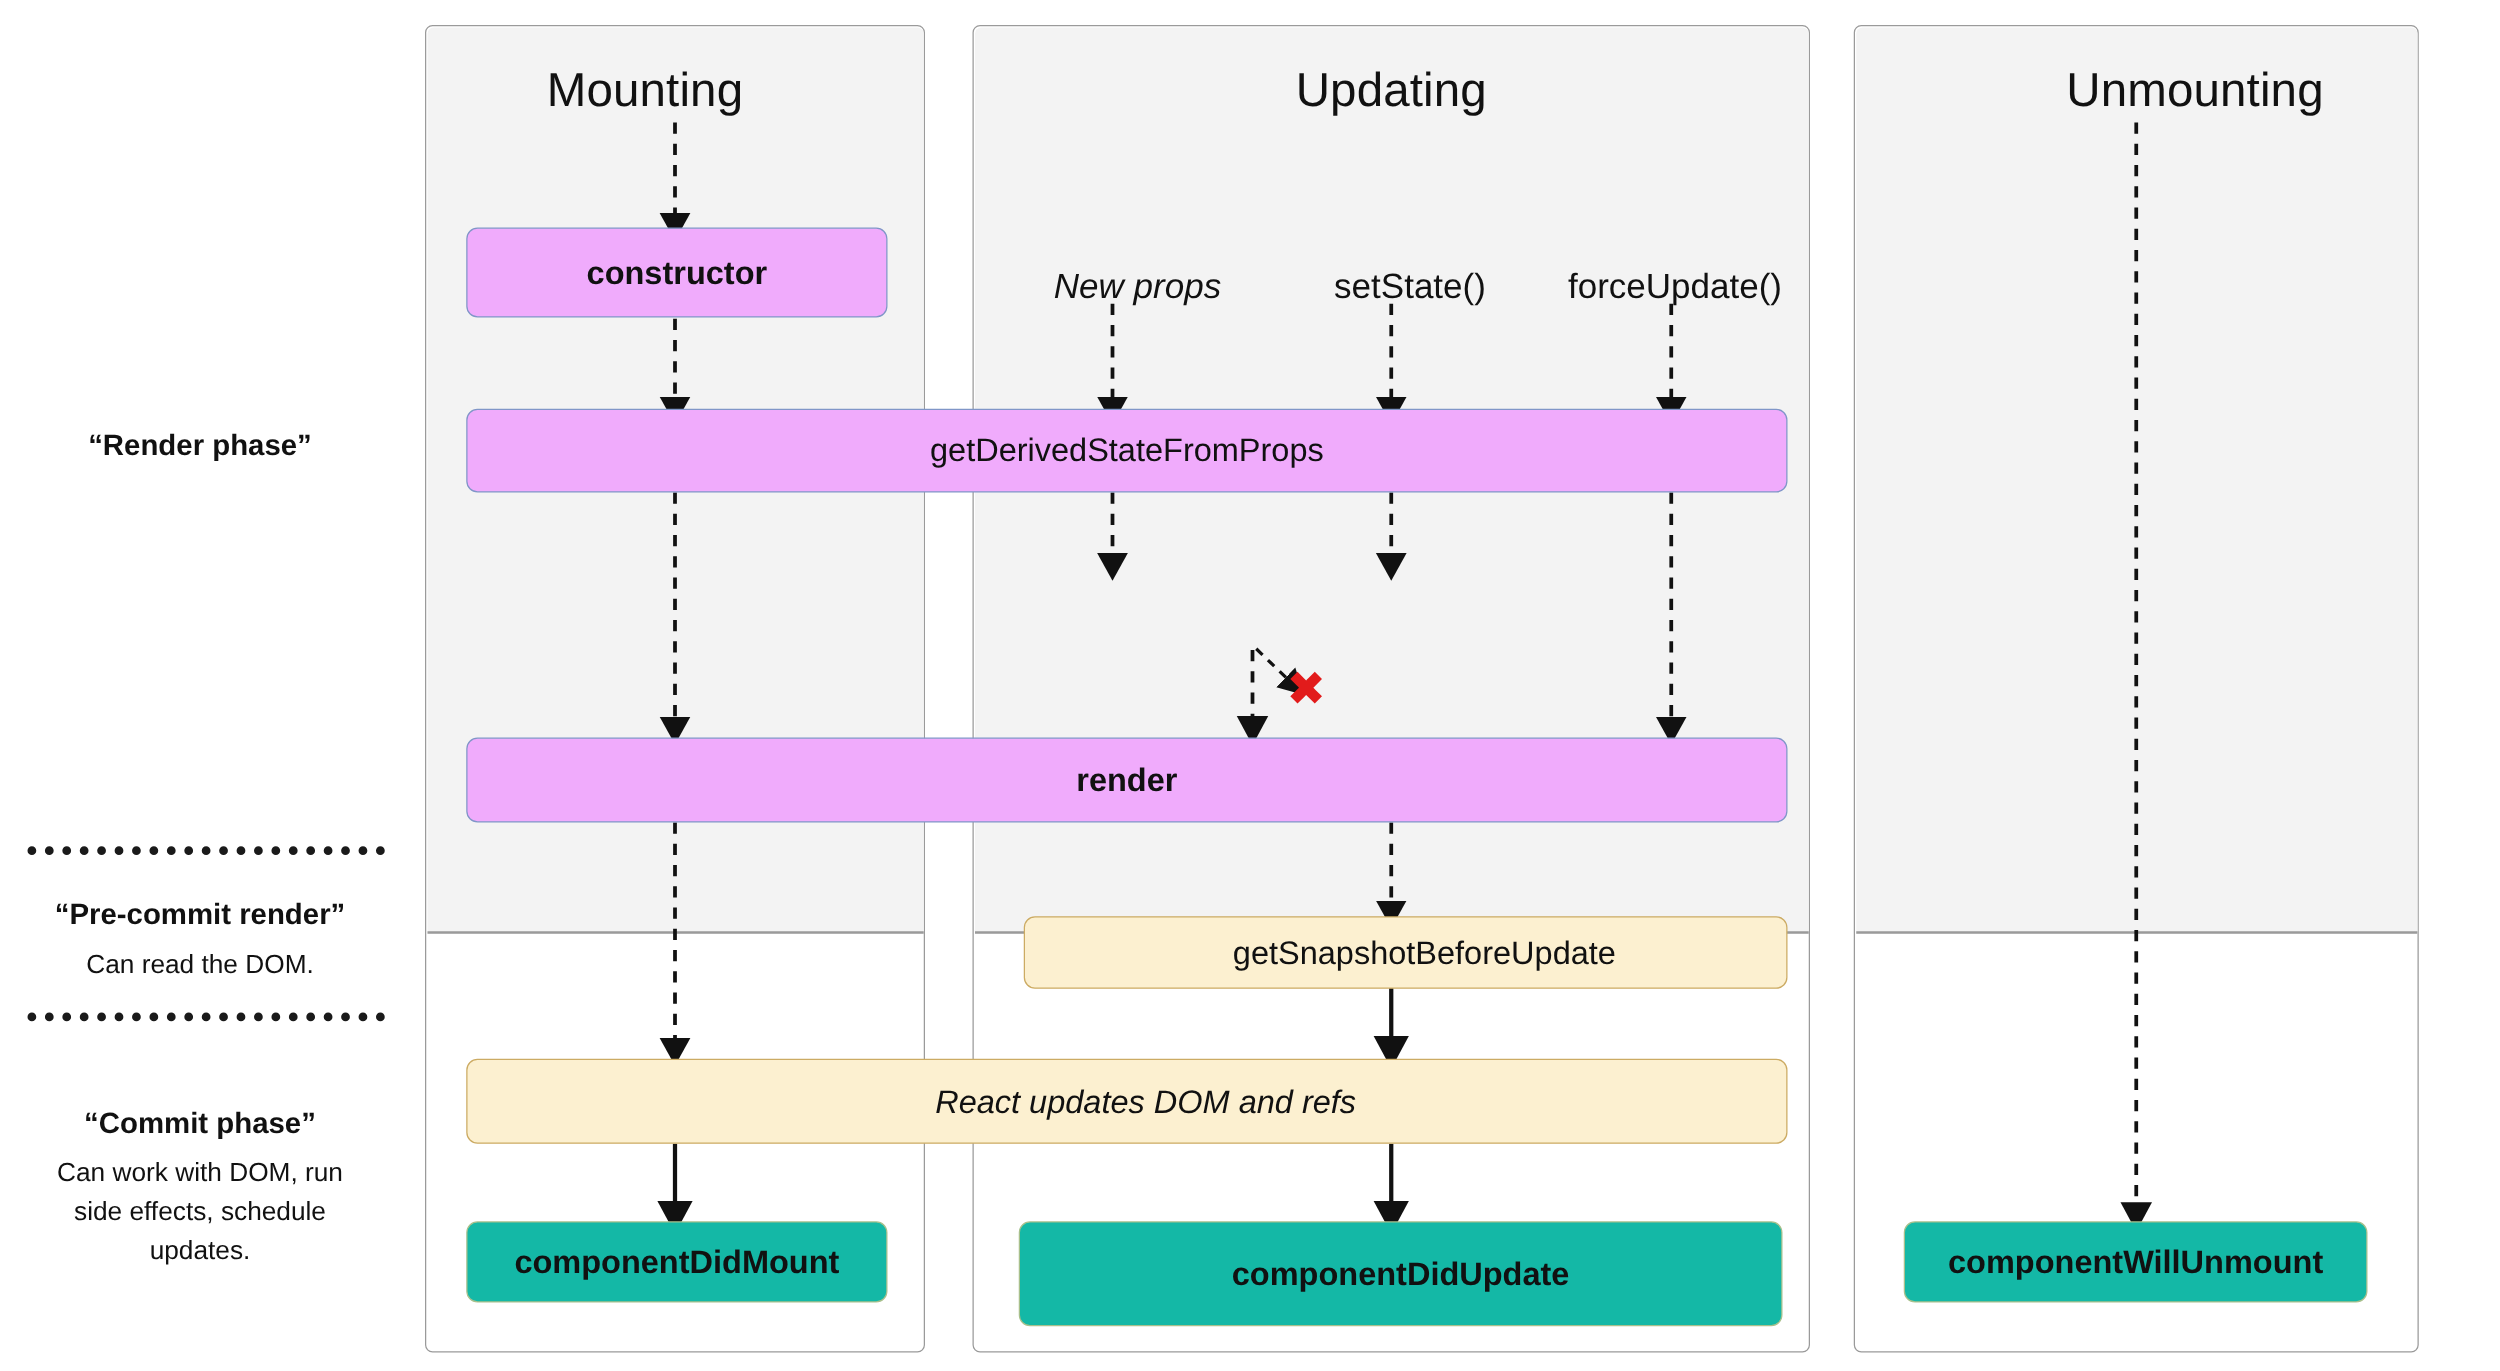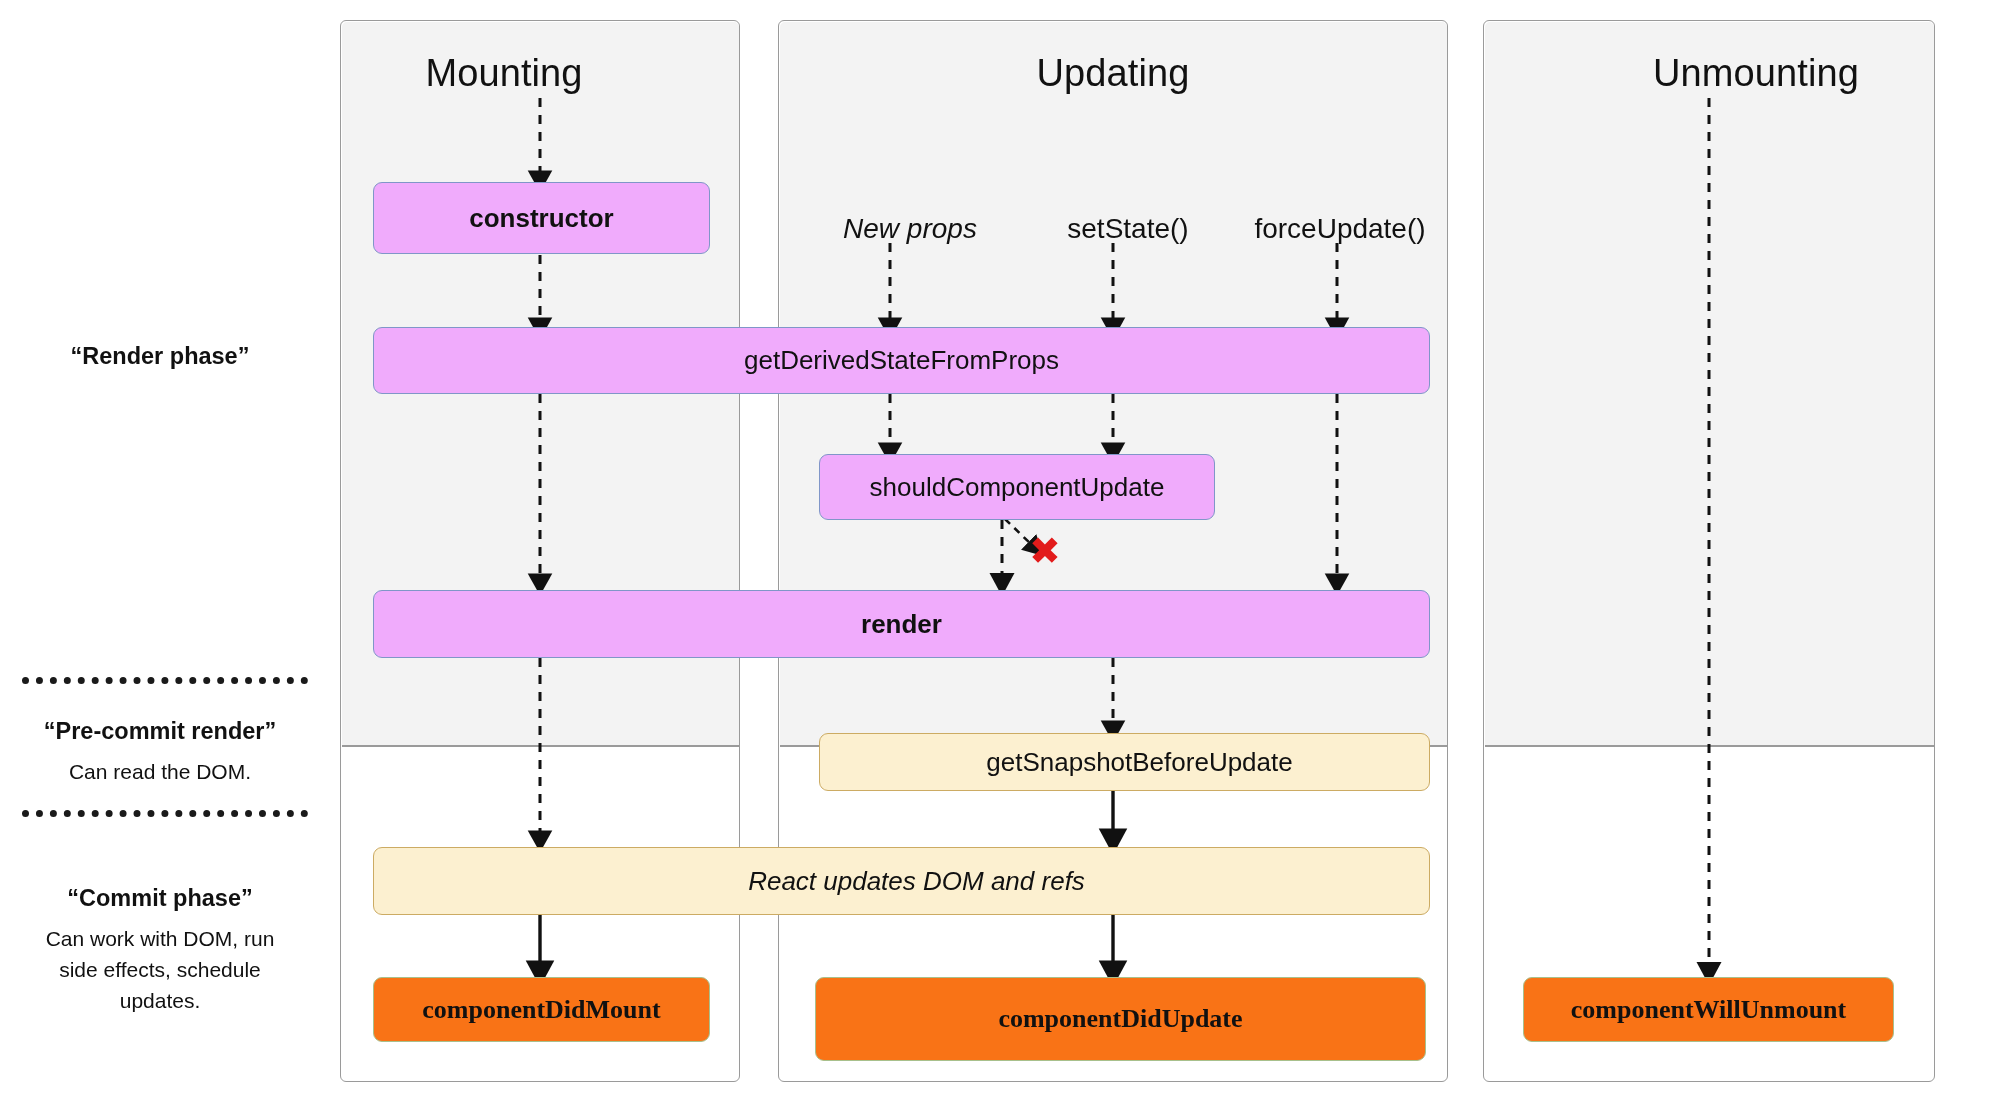--- a/index.html
+++ b/index.html
@@ -60,21 +60,21 @@
     box-sizing:border-box;
     border-radius:9px;
     display:flex;
     align-items:center;
     justify-content:center;
     text-align:center;
     white-space:nowrap;
   }
   .lbox.blue{background:#f0abfc;border:1.4px solid #8096c8;}
   .lbox.yellow{background:#fcf0d0;border:1.4px solid #ccab63;padding-left:30px;}
-  .lbox.green{background:#f97316;border:1.4px solid #a8c08c;font-family:Liberation Serif, serif;}
+  .lbox.green{background:#14b8a6;border:1.4px solid #a8c08c;}
   .lbox .txt{font-size:26px;color:#111;}
   .lbox .txt.bold{font-weight:bold;}
   .lbox .txt.italic{font-style:italic;}
 
   
   .trigger{
     position:absolute;
     text-align:center;
     font-size:28px;
     color:#111;
@@ -97,21 +97,21 @@
   <div class="col-grey" style="left:341.5px;top:745px;width:397px;height:1.5px;background:#9a9a9a;"></div>
 
   <div class="column" style="left:778px;top:20px;width:670px;height:1062px;"></div>
   <div class="col-grey" style="left:779.5px;top:21.5px;width:667px;height:725px;border-radius:5px 5px 0 0;"></div>
   <div class="col-grey" style="left:779.5px;top:745px;width:667px;height:1.5px;background:#9a9a9a;"></div>
 
   <div class="column" style="left:1483px;top:20px;width:452px;height:1062px;"></div>
   <div class="col-grey" style="left:1484.5px;top:21.5px;width:449px;height:725px;border-radius:5px 5px 0 0;"></div>
   <div class="col-grey" style="left:1484.5px;top:745px;width:449px;height:1.5px;background:#9a9a9a;"></div>
 
-  <div class="col-title" style="left:340px;top:52px;width:328px;">Mounting</div>
+  <div class="col-title" style="left:352px;top:52px;width:328px;">Mounting</div>
   <div class="col-title" style="left:778px;top:52px;width:670px;">Updating</div>
   <div class="col-title" style="left:1483px;top:52px;width:452px;padding-left:47px;">Unmounting</div>
 
   <div class="legend-title" style="left:0px;top:343px;width:320px;">“Render phase”</div>
 
   <div class="dotline" style="left:22px;top:677px;width:286px;"></div>
 
   <div class="legend-title" style="left:0px;top:718px;width:320px;">“Pre-commit render”</div>
   <div class="legend-body" style="left:32px;top:756px;width:256px;">Can read the DOM.</div>
 
@@ -167,23 +167,20 @@
               text-align:center;font-family:'DejaVu Sans',sans-serif;">✖</div>
 
   <div class="lbox blue" style="left:373px;top:182px;width:337px;height:72px;">
     <span class="txt bold">constructor</span>
   </div>
 
   <div class="lbox blue" style="left:373px;top:327px;width:1057px;height:67px;">
     <span class="txt">getDerivedStateFromProps</span>
   </div>
 
-  <div class="lbox blue" style="left:819px;top:454px;width:396px;height:66px;">
-    <span class="txt">shouldComponentUpdate</span>
-  </div>
 
   <div class="lbox blue" style="left:373px;top:590px;width:1057px;height:68px;">
     <span class="txt bold">render</span>
   </div>
 
   <div class="lbox yellow" style="left:819px;top:733px;width:611px;height:58px;">
     <span class="txt">getSnapshotBeforeUpdate</span>
   </div>
 
   <div class="lbox yellow" style="left:373px;top:847px;width:1057px;height:68px;">

